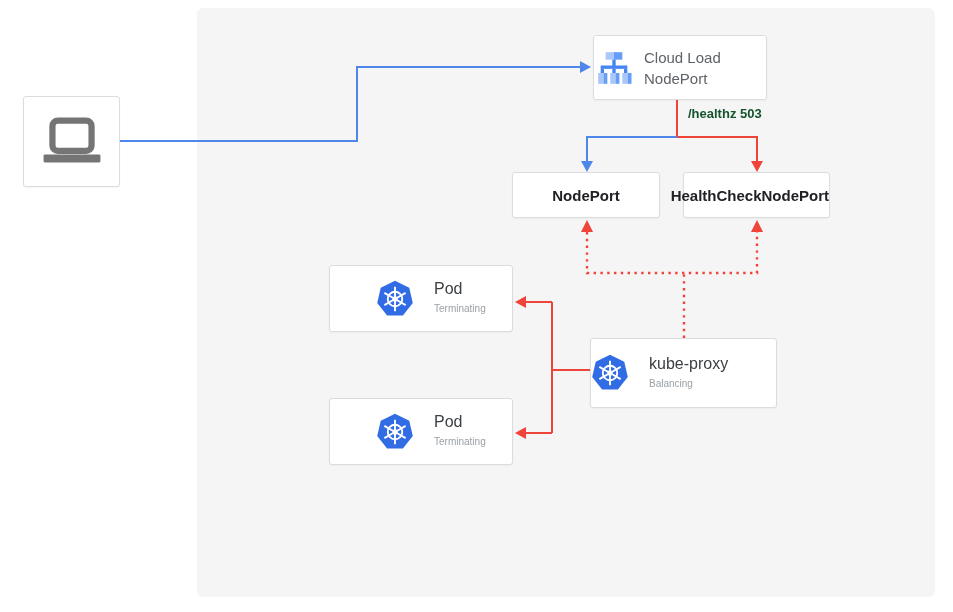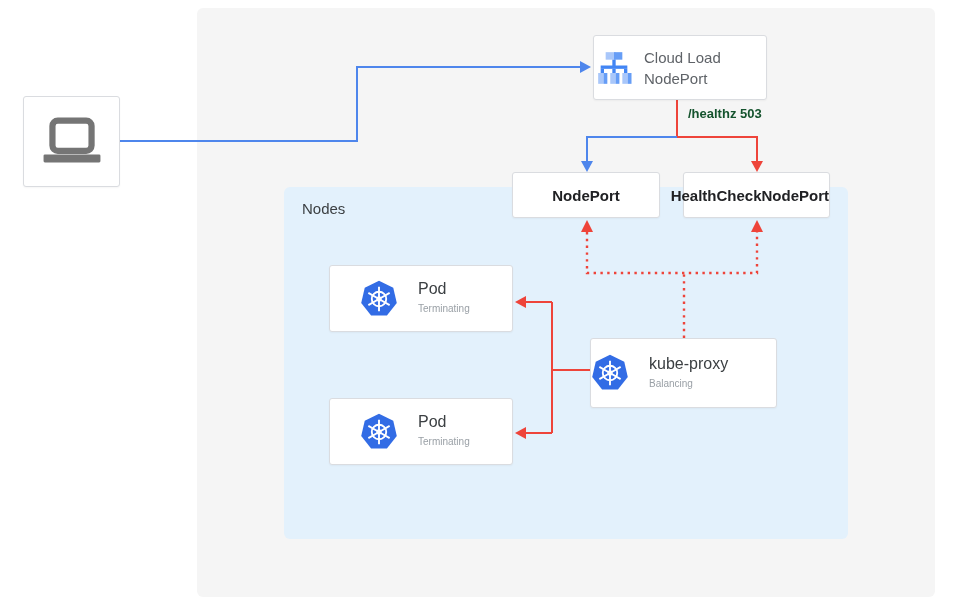--- a/index.html
+++ b/index.html
@@ -23,42 +23,39 @@
     position:absolute;background:#ffffff;border:1px solid #dadce0;border-radius:3px;
     box-sizing:border-box;box-shadow:0 1px 2px rgba(0,0,0,0.04);
   }
   .client-box{left:23px;top:96px;width:97px;height:91px;display:flex;align-items:center;justify-content:center;}
   .clb-box{left:593px;top:35px;width:174px;height:65px;display:flex;align-items:center;padding-left:0;}
   .clb-text{margin-left:10px;font-size:15px;line-height:21px;color:#5f6368;}
   .nodeport-box{left:512px;top:172px;width:148px;height:46px;display:flex;align-items:center;justify-content:center;}
   .nodeport-box .bold-label{font-size:15px;font-weight:700;color:#202124;}
   .healthcheck-box{left:683px;top:172px;width:147px;height:46px;display:flex;flex-direction:row;align-items:center;justify-content:flex-end;}
   .healthcheck-box .bold-label{font-size:15px;font-weight:700;line-height:19px;color:#202124;text-align:center;}
-  .pod-box{width:184px;height:67px;display:flex;align-items:center;padding-left:30px;}
+  .pod-box{width:184px;height:67px;display:flex;align-items:center;padding-left:46px;}
   .pod1{left:329px;top:265px;}
   .pod2{left:329px;top:398px;}
   .kubeproxy-box{left:590px;top:338px;width:187px;height:70px;display:flex;align-items:center;}
   .entity-text{margin-left:20px;}
   .entity-title{font-size:16px;line-height:21px;color:#3c4043;}
   .entity-sub{font-size:10px;line-height:20px;color:#9aa0a6;}
   .healthz-label{
     position:absolute;left:688px;top:106px;font-size:13px;font-weight:700;color:#14532d;
   }
   .icon{flex:0 0 auto;display:block;}
 </style>
 </head>
 <body>
 
 <div class="canvas">
 
   <div class="gray-panel"></div>
 
-  <div class="nodes-panel">
-    <div class="nodes-label">Nodes</div>
-  </div>
 
   <svg class="arrows" viewBox="0 0 953 612">
 
     <g>
       <polyline points="120,141 357,141 357,67 580,67" fill="none" stroke="#4e86ec" stroke-width="2"></polyline>
       <polygon points="580,61 591,67 580,73" fill="#4e86ec"></polygon>
     </g>
 
     <g>
       <polyline points="677,100 677,137 757,137 757,162" fill="none" stroke="#ee443a" stroke-width="2"></polyline>

